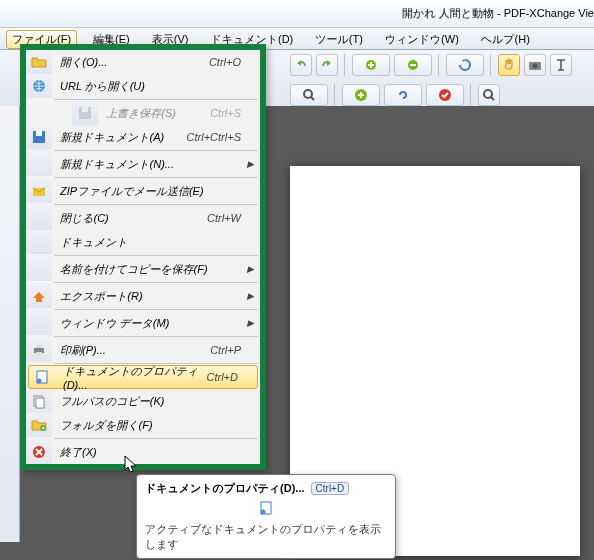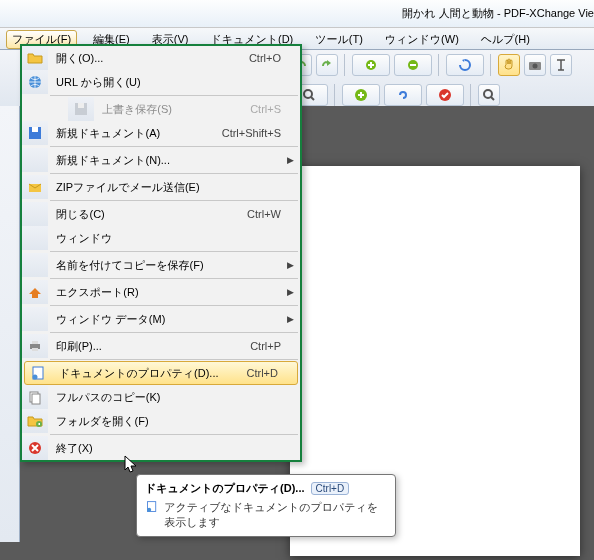--- a/index.html
+++ b/index.html
@@ -11,35 +11,35 @@
   .toolbars { height: 62px; background: linear-gradient(#f2f4f8,#dfe6ef); border-bottom: 1px solid #7e96b4; position: relative; }
   .tb-row { position:absolute; left:0; right:0; height:30px; display:flex; align-items:center; gap:4px; padding-left:290px; }
   .tb-row.r2 { top:30px; }
   .tb-btn { width:22px; height:22px; border:1px solid #b9c6d6; border-radius:3px; background:linear-gradient(#fdfdfd,#e5ecf5); display:flex; align-items:center; justify-content:center; }
   .tb-btn.wide { width:38px; }
   .tb-btn.sel { background:linear-gradient(#fff4c8,#ffe18a); border-color:#d8a93a; }
   .tb-sep { width:2px; height:22px; border-left:1px solid #b8c2d0; margin:0 2px; }
   .doc-area { position:absolute; left:0; top:106px; right:0; bottom:0; background:#5a5a5a; }
   .doc-page { position:absolute; left:290px; top:60px; width:290px; height:390px; background:#fff; box-shadow:0 2px 10px rgba(0,0,0,.5); }
   .thumb-strip { position:absolute; left:0; top:106px; width:20px; height:436px; background:linear-gradient(#f3f5f9,#e3e9f1); border-right:1px solid #9fb0c6; }
-  .dropdown { position:absolute; left:20px; top:44px; width:282px; background:#f2f2f2; border:2px solid #15803d; box-shadow:3px 3px 6px rgba(0,0,0,.25); z-index:10; }
+  .dropdown { position:absolute; left:20px; top:44px; width:246px; background:#f2f2f2; border:6px solid #15803d; box-shadow:3px 3px 6px rgba(0,0,0,.25); z-index:10;font-style:italic; }
   .dd-row { display:flex; align-items:center; height:24px; position:relative; }
   .dd-row.disabled { color:#8c8c8c;margin-left:46px; }
   .dd-row.highlight { background:linear-gradient(#fff8d6,#ffe28a); border:1px solid #d8a93a; border-radius:3px; margin:0 2px; height:24px; }
   .dd-icon { width:26px; height:100%; display:flex; align-items:center; justify-content:center; background:linear-gradient(#eef1f6,#e1e7ef); }
   .dd-row.highlight .dd-icon { background:transparent; }
   .dd-label { flex:1; padding-left:8px; }
   .dd-shortcut { padding-right:19px; color:#444; }
   .dd-row.disabled .dd-shortcut { color:#aaa; }
   .dd-submenu { position:absolute; right:6px; font-size:9px; color:#444; }
   .dd-sep { height:1px; background:#c8c8c8; margin:1px 2px 1px 28px; }
   .tooltip { position:absolute; left:136px; top:474px; width:260px; background:#fff; border:1px solid #767676; border-radius:4px; box-shadow:2px 2px 6px rgba(0,0,0,.25); padding:6px 8px; z-index:20; font-size:11px; }
   .tt-row1 { display:flex; align-items:center; gap:6px; margin-bottom:4px; }
   .tt-shortcut { border:1px solid #9bb3d6; background:#eaf1fb; border-radius:3px; padding:0 4px; font-size:10px; color:#2a4a7a; }
-  .tt-row2 { display:flex; gap:6px; color:#333; }
+  .tt-row2 { display:flex; align-items:center; gap:6px; color:#333;flex-direction:column; }
   .ico { width:16px; height:16px; display:inline-block; }
   svg { display:block; }
   .cursor { position:absolute; left:124px; top:455px; z-index:30; }
 </style>
 </head>
 <body>
 
 <div class="titlebar">
   <span>開かれ 人間と動物 - PDF-XChange Vie</span>
 </div>
@@ -212,21 +212,21 @@
   <div class="dd-row">
     <div class="dd-icon">
         <span class="ico">
           <svg viewBox="0 0 16 16">
             <rect x="2" y="2" width="12" height="12" fill="#3d7bd9"></rect>
             <rect x="5" y="2" width="6" height="5" fill="#fff"></rect>
           </svg>
         </span>
       </div>
     <div class="dd-label">新規ドキュメント(A)</div>
-    <div class="dd-shortcut">Ctrl+Shift+S</div>
+    <div class="dd-shortcut">Ctrl+Ctrl+S</div>
   </div>
   <div class="dd-sep"></div>
 
   <div class="dd-row">
     <div class="dd-icon"></div>
     <div class="dd-label">新規ドキュメント(N)...</div>
     <span class="dd-submenu">▶</span>
   </div>
   <div class="dd-sep"></div>
 
@@ -243,21 +243,21 @@
   </div>
   <div class="dd-sep"></div>
 
   <div class="dd-row">
     <div class="dd-icon"></div>
     <div class="dd-label">閉じる(C)</div>
     <div class="dd-shortcut">Ctrl+W</div>
   </div>
   <div class="dd-row">
     <div class="dd-icon"></div>
-    <div class="dd-label">ウィンドウ</div>
+    <div class="dd-label">ドキュメント</div>
   </div>
   <div class="dd-sep"></div>
 
   <div class="dd-row">
     <div class="dd-icon"></div>
     <div class="dd-label">名前を付けてコピーを保存(F)</div>
     <span class="dd-submenu">▶</span>
   </div>
   <div class="dd-sep"></div>
 

